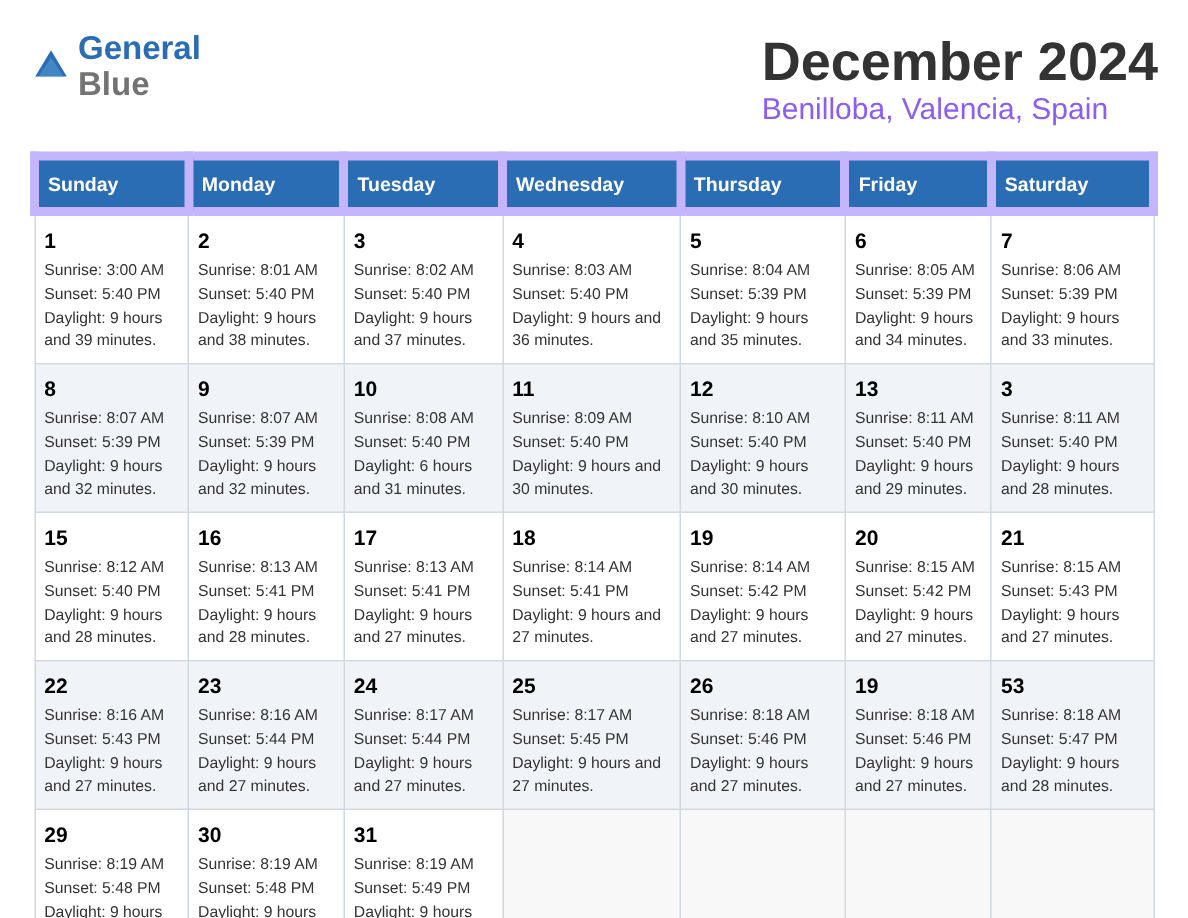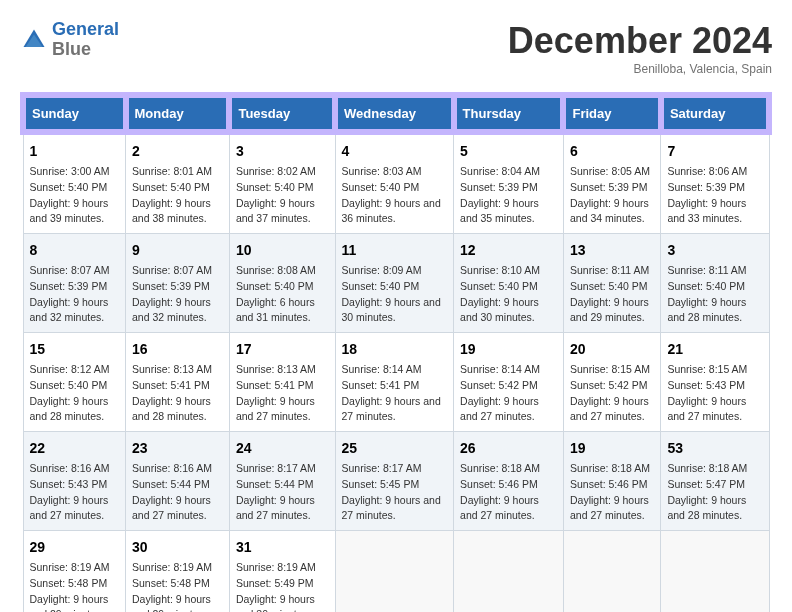--- a/index.html
+++ b/index.html
@@ -15,43 +15,42 @@
       justify-content: space-between;
       align-items: flex-start;
       margin-bottom: 16px;
     }
     .logo {
       display: flex;
       align-items: center;
       gap: 4px;
     }
     .logo-text {
-      font-size: 18px;
+      font-size: 22px;
       font-weight: bold;
       color: #333;
       line-height: 1.1;
     }
     .logo-text span {
       color: #737373;
     }
     .logo-icon {
       width: 28px;
       height: 28px;
     }
     .title-section {
-      text-align: right;
     }
     .main-title {
       font-size: 36px;
       font-weight: bold;
       color: #333;
     }
     .subtitle {
-      font-size: 12px;
-      color: #737373;
+      font-size: 20px;
+      color: #8b5cf6;
     }
     table {
       width: 100%;
       border-collapse: collapse;
       font-size: 11px;
     }
     thead tr {
       background-color: #2a6db5;
       color: #fff;
     }

